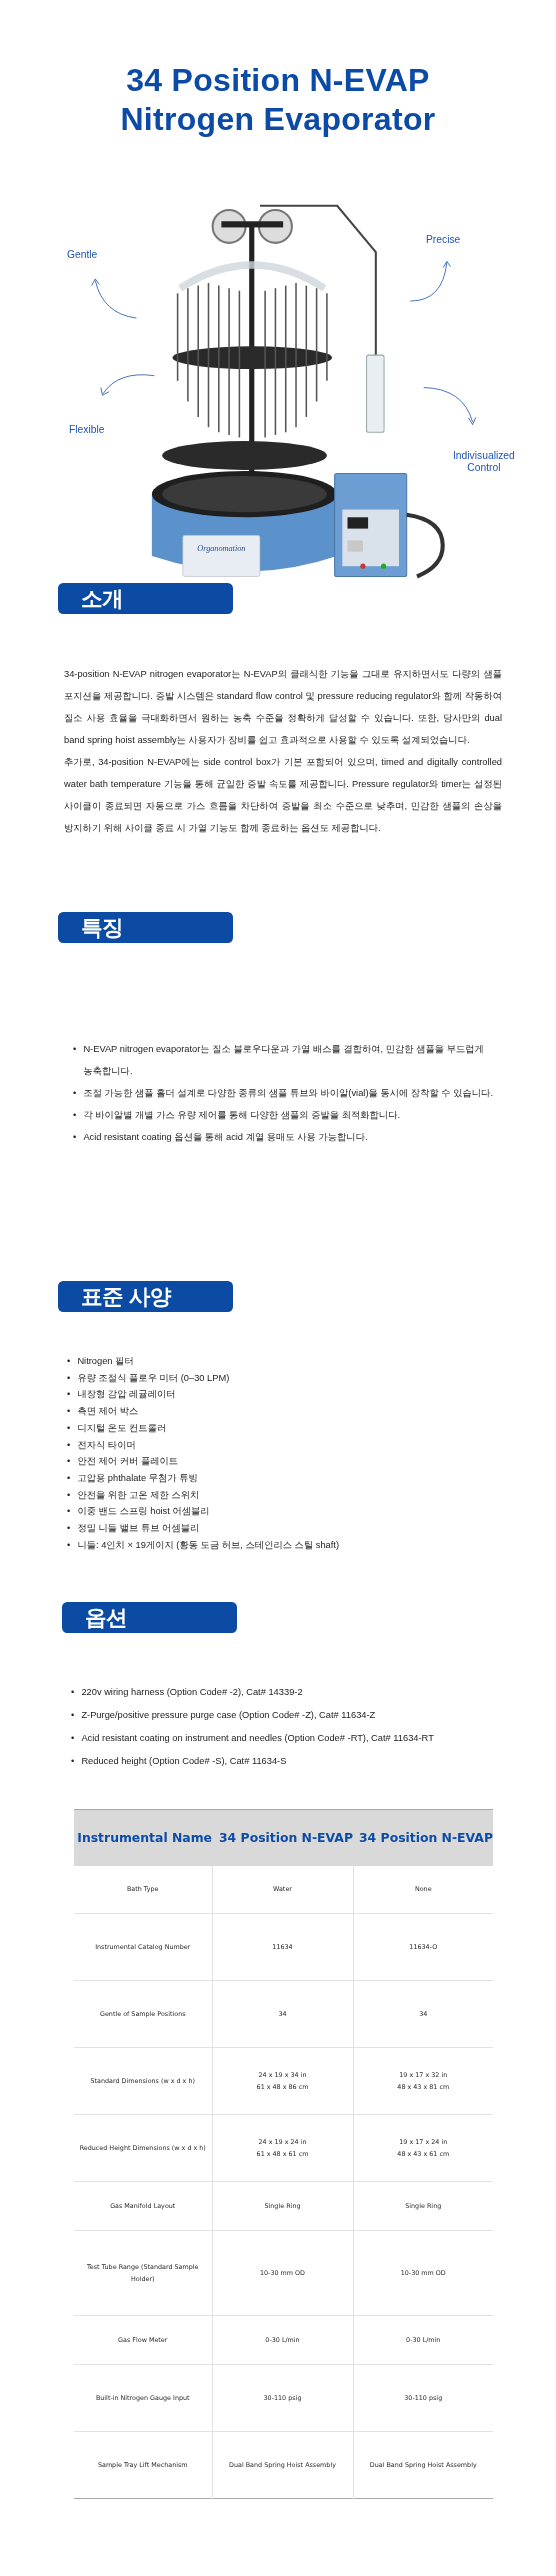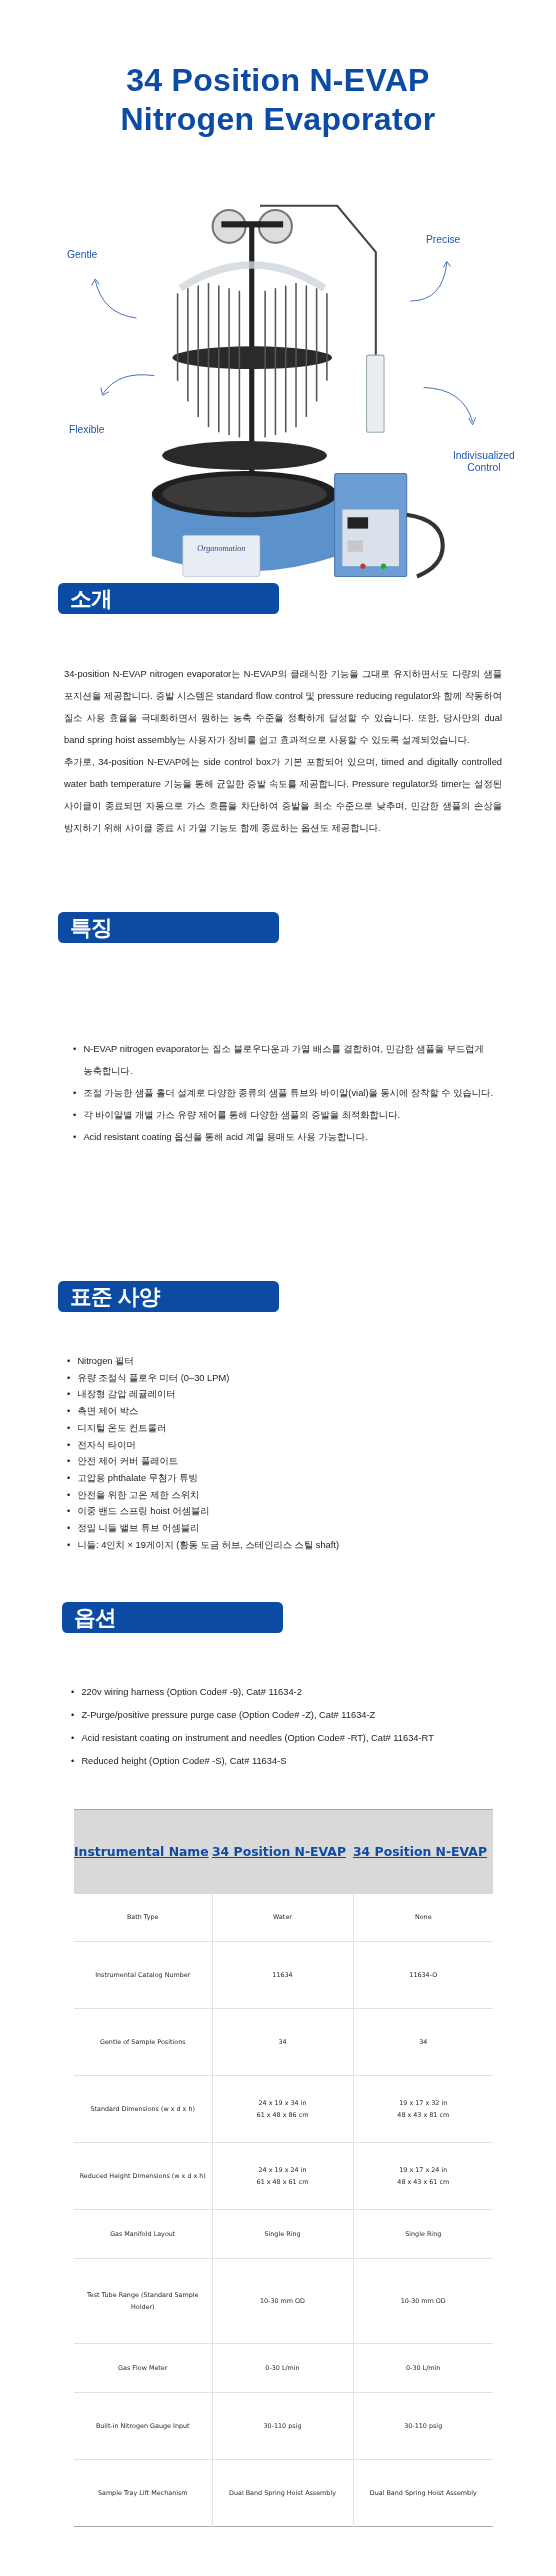--- a/index.html
+++ b/index.html
@@ -5,38 +5,38 @@
   * { box-sizing: border-box; margin: 0; padding: 0; }
   body { width: 556px; height: 3454px; background: #ffffff; font-family: "Liberation Sans", "DejaVu Sans", sans-serif; color: #222; position: relative; overflow: hidden; }
   .abs { position: absolute; }
 
   .title { left: 0; width: 556px; top: 61px; text-align: center; color: #0b4ba6; font-weight: bold; font-size: 32px; line-height: 39px; letter-spacing: 0.3px; }
 
   
   .product { left: 0; top: 185px; width: 556px; height: 402px; }
   .feature-label { color: #1f55b0; font-size: 10.3px; line-height: 12.4px; text-align: center; }
 
-  .sec-header { left: 58px; width: 221px; height: 31px; background: #0b4ba3; border-radius: 5.2px; color: #fff; font-weight: bold; font-size: 21.6px; line-height: 31px; padding-left: 12px; letter-spacing: -0.5px; }
+  .sec-header { left: 58px; width: 175px; height: 31px; background: #0b4ba3; border-radius: 5.2px; color: #fff; font-weight: bold; font-size: 21.6px; line-height: 31px; padding-left: 23px; letter-spacing: -0.5px; }
 
   .para { left: 64px; width: 438px; font-size: 9.3px; line-height: 22px; color: #222; text-align: justify; word-break: keep-all; }
 
   .bullets { list-style: none; }
   .bullets li { position: relative; padding-left: 12.4px; }
   .bullets li::before { content: "•"; position: absolute; left: 2.1px; top: 0; }
 
   .features { left: 71px; width: 438px; font-size: 9.3px; line-height: 22px; color: #222; word-break: keep-all; }
   .std { left: 65px; width: 438px; font-size: 9.3px; line-height: 16.7px; color: #222; }
   .options { left: 69px; width: 438px; font-size: 9.3px; line-height: 23px; color: #222; }
 
   
   .spec-table { left: 74px; top: 1809px; width: 419px; border-collapse: collapse; table-layout: fixed; border-top: 1.5px solid #a9a9a9; border-bottom: 1.5px solid #a9a9a9; font-family: "DejaVu Sans", sans-serif; }
   .spec-table col.c1 { width: 138px; }
   .spec-table col.c2 { width: 141px; }
   .spec-table col.c3 { width: 140px; }
-  .spec-table th { background: #d9d9d9; color: #0d4ca6; font-weight: bold; font-size: 12.4px; line-height: 18.5px; height: 84px; text-align: left; vertical-align: middle; text-decoration: underline; }
+  .spec-table th { background: #d9d9d9; color: #0d4ca6; font-weight: bold; font-size: 12.4px; line-height: 18.5px; height: 56px; text-align: right; vertical-align: middle; }
   .spec-table td { text-align: center; vertical-align: middle; font-size: 6.4px; line-height: 12px; color: #2a2a2a; padding: 2.1px 5.2px; border-top: 1.5px solid #e2e2e2; }
   .spec-table td + td { border-left: 1.5px solid #e2e2e2; }
   .spec-table tr.first td { border-top: none; }
 </style>
 </head>
 <body>
 
 <div class="abs title">
   <div>34 Position N-EVAP</div>
   <div>Nitrogen Evaporator</div>
@@ -135,21 +135,21 @@
   <li>안전 제어 커버 플레이트</li>
   <li>고압용 phthalate 무첨가 튜빙</li>
   <li>안전을 위한 고온 제한 스위치</li>
   <li>이중 밴드 스프링 hoist 어셈블리</li>
   <li>정밀 니들 밸브 튜브 어셈블리</li>
   <li>니들: 4인치 × 19게이지 (황동 도금 허브, 스테인리스 스틸 shaft)</li>
 </ul>
 
 <div class="abs sec-header" style="top:1602px; left:62px;">옵션</div>
 <ul class="abs bullets options" style="top:1681px; width:412px;">
-  <li>220v wiring harness (Option Code# -9), Cat# 11634-2</li>
+  <li>220v wiring harness (Option Code# -2), Cat# 14339-2</li>
   <li>Z-Purge/positive pressure purge case (Option Code# -Z), Cat# 11634-Z</li>
   <li>Acid resistant coating on instrument and needles (Option Code# -RT), Cat# 11634-RT</li>
   <li>Reduced height (Option Code# -S), Cat# 11634-S</li>
 </ul>
 
 <table class="abs spec-table">
   <colgroup>
       <col class="c1">
       <col class="c2">
       <col class="c3">

